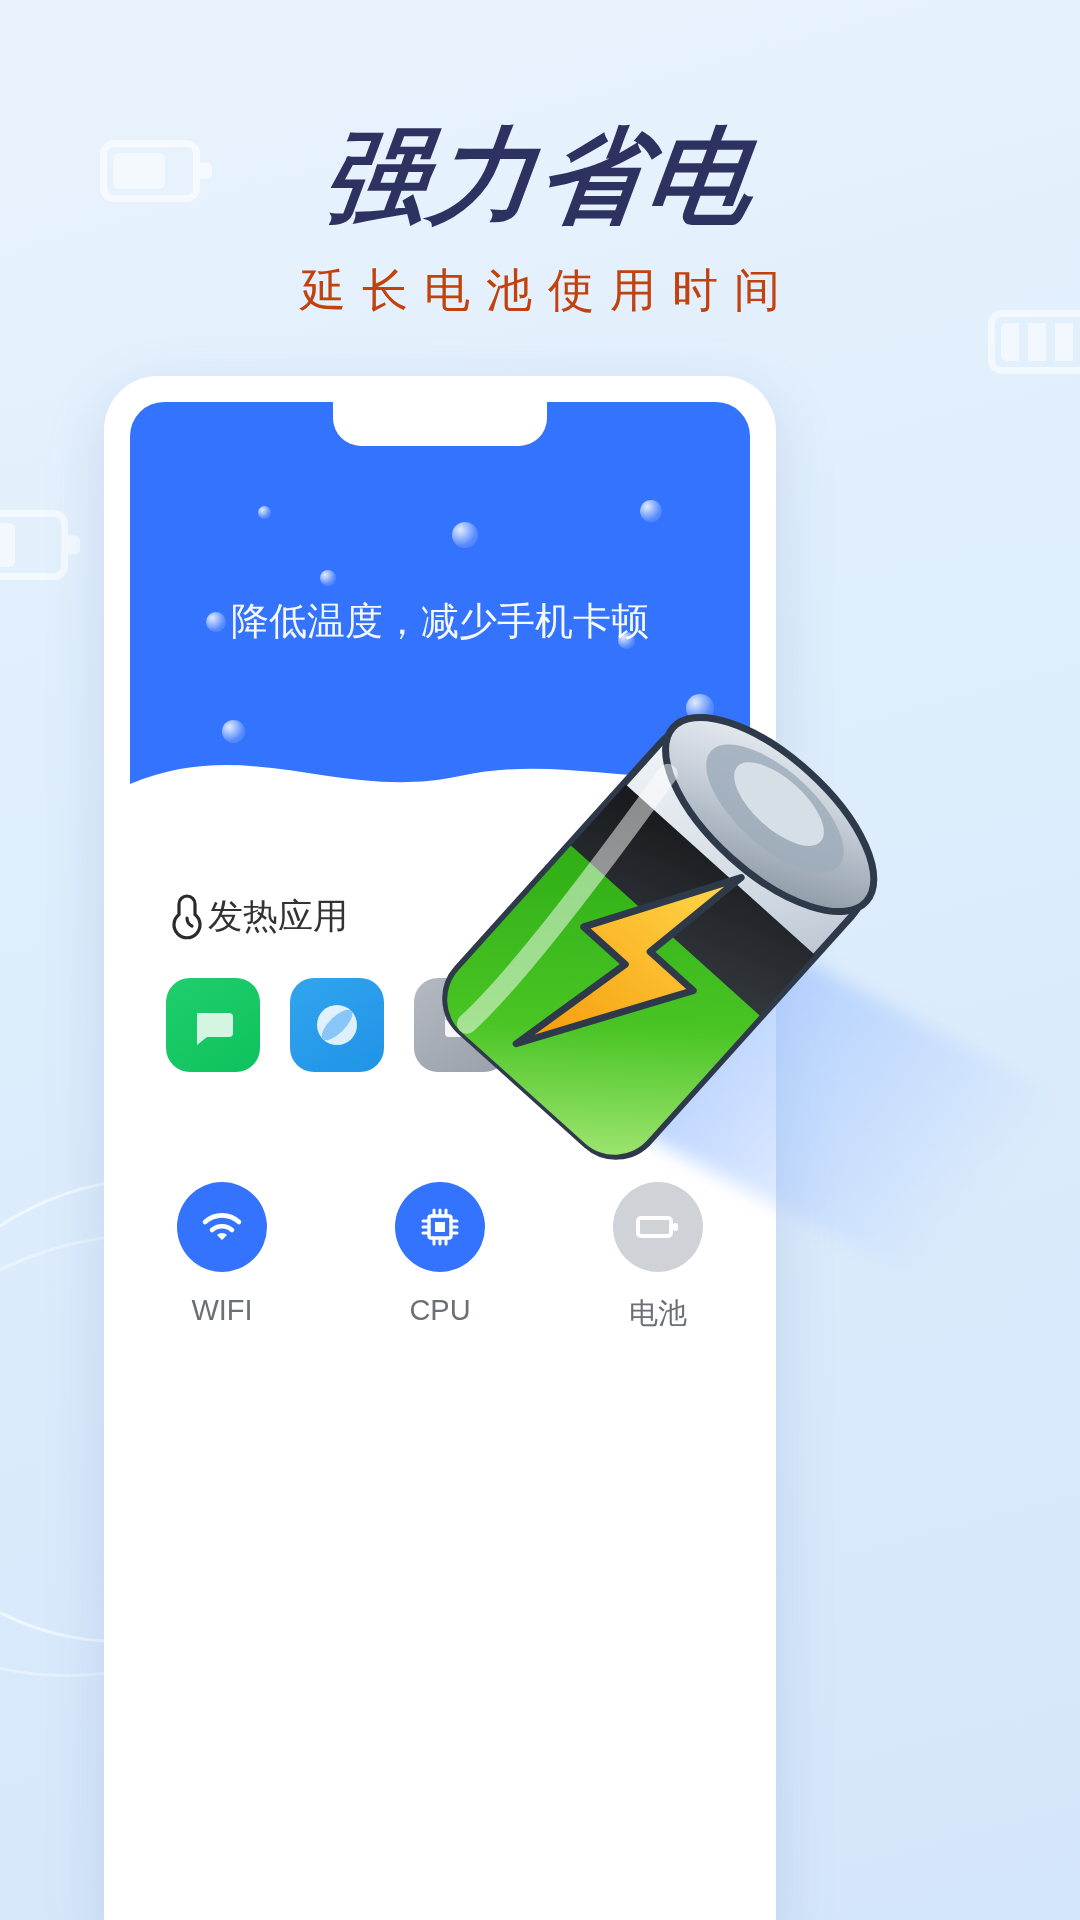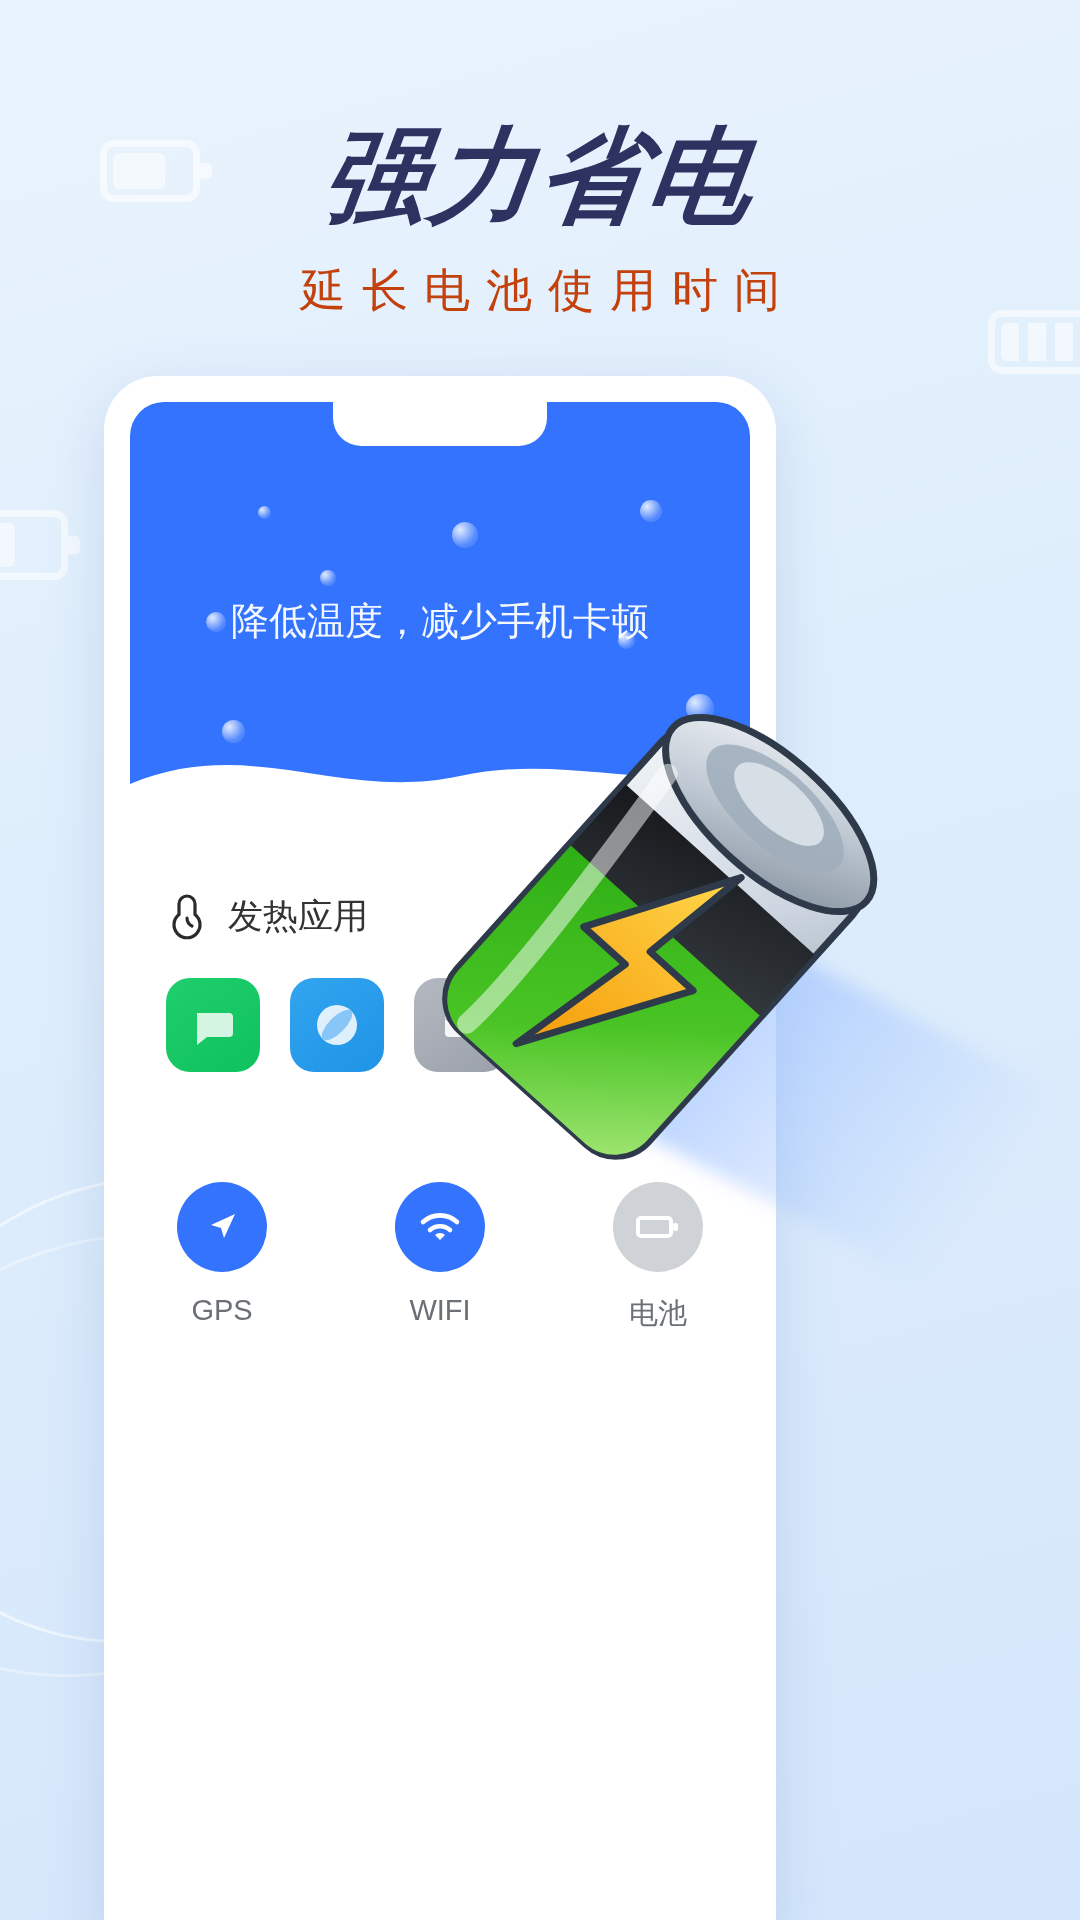--- a/index.html
+++ b/index.html
@@ -66,21 +66,21 @@
 
   .temp-block{ position:absolute; left:0; right:0; top:168px; text-align:center; z-index:3; color:#fff;}
   .temp-row{ display:inline-flex; align-items:flex-start; }
   .temp-val{ font-size:122px; font-weight:300; line-height:1; letter-spacing:-1px;
              font-family:"Liberation Sans",sans-serif; }
   .temp-unit{ font-size:34px; margin-top:10px; margin-left:6px; font-weight:400; }
   .temp-desc{ margin-top:26px; font-size:38px; color:rgba(255,255,255,.95); }
 
   
   .sec{ position:absolute; left:36px; right:36px; z-index:3; }
-  .sec-head{ display:flex; align-items:center; gap:20px; }
+  .sec-head{ display:flex; align-items:center; }
   .sec-title{ font-size:35px; color:#333; font-family:"Liberation Sans",sans-serif; }
 
   .apps{ display:flex; gap:30px; margin-top:38px; }
   .app{ width:94px; height:94px; border-radius:24px; position:relative; }
   .app.green { background:linear-gradient(145deg,#1fce6d,#0fc25d); }
   .app.blue  { background:linear-gradient(145deg,#32a5ef,#1f93e6); }
   .app.gray  { background:linear-gradient(145deg,#b4b9c1,#9aa0aa); }
   .app.red   { background:linear-gradient(145deg,#ef5b5b,#e04949); }
   .app svg{ position:absolute; inset:0; margin:auto; }
 
@@ -173,42 +173,47 @@
             <path d="M23 19l18 10-18 10z" fill="rgba(255,255,255,.85)"></path>
           </svg>
         </div>
       </div>
     </div>
 
     <div class="sec" style="top:740px;">
 
       <div class="parts">
 
-        <div class="part">
-          <div class="circ">
-            <svg width="44" height="44" viewBox="0 0 44 44">
-              <path d="M35 9L11 20l10 3 3 10z" fill="#fff"></path>
-            </svg>
-          </div>
-          <div class="lab">GPS</div>
-        </div>
 
         <div class="part">
           <div class="circ">
             <svg width="46" height="40" viewBox="0 0 46 40">
               <g fill="none" stroke="#fff" stroke-width="4.6" stroke-linecap="round">
                 <path d="M6 15a25 25 0 0 1 34 0"></path>
                 <path d="M13 23a15 15 0 0 1 20 0"></path>
               </g>
               <path d="M23 33l-5-5a7 7 0 0 1 10 0z" fill="#fff"></path>
             </svg>
           </div>
           <div class="lab">WIFI</div>
         </div>
 
+        <div class="part">
+          <div class="circ">
+            <svg width="44" height="44" viewBox="0 0 44 44">
+              <rect x="11" y="11" width="22" height="22" rx="2" fill="none" stroke="#fff" stroke-width="3.4"></rect>
+              <rect x="17" y="17" width="10" height="10" fill="#fff"></rect>
+              <g stroke="#fff" stroke-width="3" stroke-linecap="round">
+                <path d="M16 5v6M22 5v6M28 5v6M16 33v6M22 33v6M28 33v6"></path>
+                <path d="M5 16h6M5 22h6M5 28h6M33 16h6M33 22h6M33 28h6"></path>
+              </g>
+            </svg>
+          </div>
+          <div class="lab">CPU</div>
+        </div>
 
         <div class="part off">
           <div class="circ">
             <svg width="46" height="30" viewBox="0 0 46 30">
               <rect x="3" y="6" width="33" height="18" rx="3" fill="none" stroke="#fff" stroke-width="4"></rect>
               <rect x="38" y="11" width="5" height="8" rx="2" fill="#fff"></rect>
             </svg>
           </div>
           <div class="lab">电池</div>
         </div>

